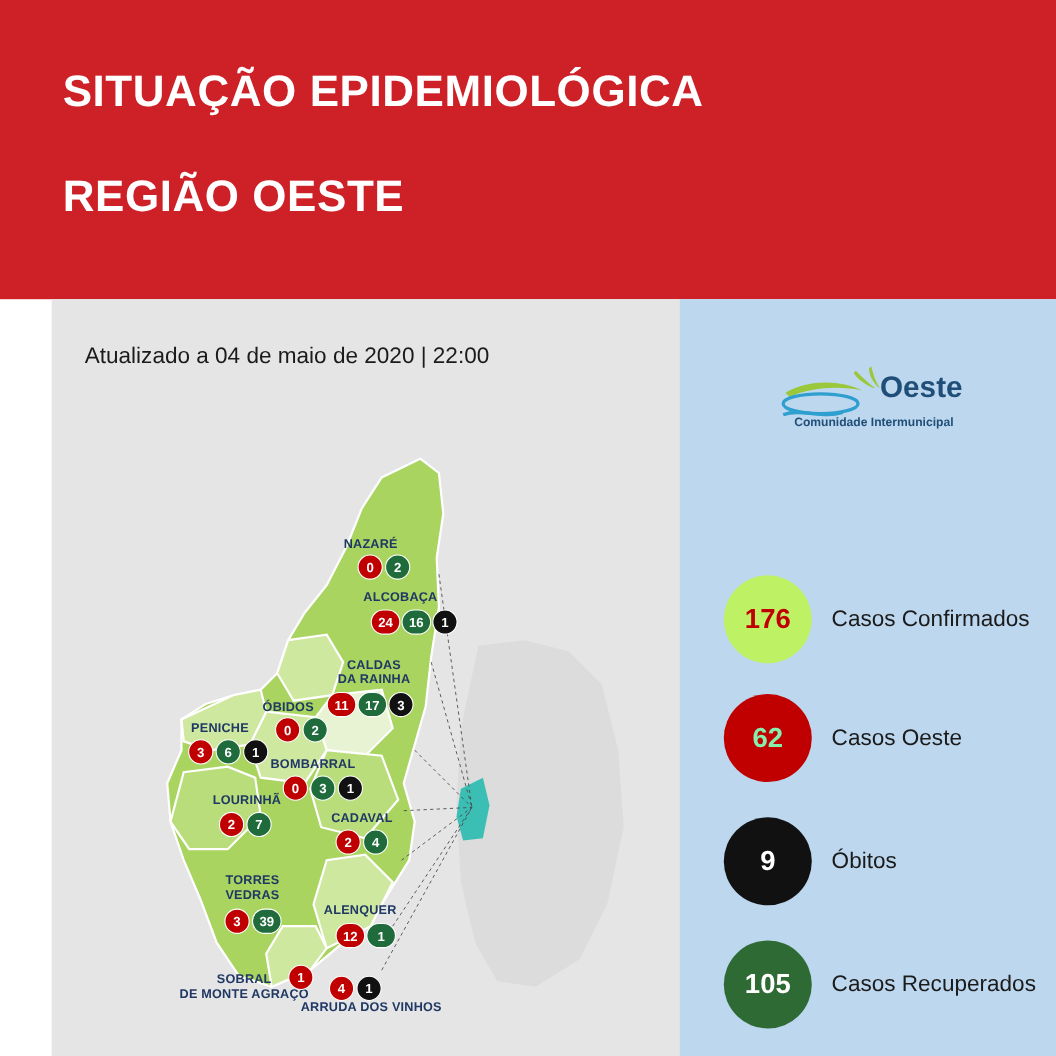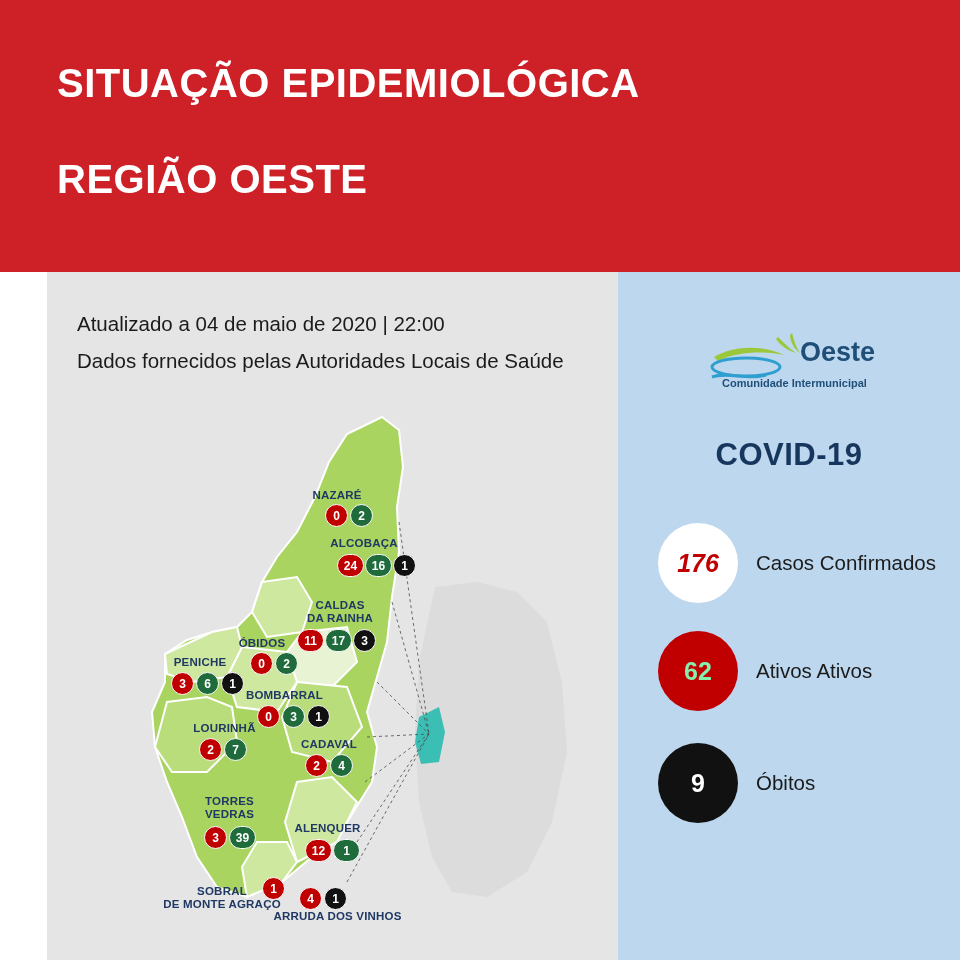--- a/index.html
+++ b/index.html
@@ -82,21 +82,20 @@
 </head>
 <body>
 
 <div class="header">
   <h1>SITUAÇÃO EPIDEMIOLÓGICA</h1>
   <h2>REGIÃO OESTE</h2>
 </div>
 
 <div class="left-panel">
   <div class="update-line">Atualizado a 04 de maio de 2020 | 22:00</div>
-  <div class="source-line">Dados fornecidos pelas Autoridades Locais de Saúde</div>
 
   <div class="map-wrap">
     <svg width="618" height="688" viewBox="0 0 618 688">
 
       <path d="M388 305 L430 300 L470 310 L500 340 L515 400 L520 470 L505 540 L480 590 L440 615 L405 610 L385 575 L372 520 L368 450 L372 380 Z" fill="#dcdcdc" stroke="none"></path>
 
       <path d="M372 435 L392 425 L398 450 L392 480 L374 482 L368 460 Z" fill="#3bbfb5" stroke="none"></path>
 
       <g>
         <path d="M335 135 L352 148 L356 185 L350 225 L352 270 L345 315 L340 360 L330 395 L320 430 L330 465 L325 500 L300 540 L265 575 L235 600 L200 615 L170 605 L150 575 L135 535 L120 500 L108 465 L105 430 L118 400 L118 372 L140 358 L165 350 L190 345 L205 330 L215 300 L230 275 L250 250 L268 215 L282 180 L300 152 Z" fill="#a8d45f" stroke="#ffffff" stroke-width="2"></path>
@@ -193,30 +192,33 @@
   <svg class="logo" viewBox="0 0 200 70">
     <path d="M10 30 C30 18, 60 18, 80 28 C62 24, 34 24, 14 34 Z" fill="#9bc83a"></path>
     <path d="M74 10 C80 16, 86 22, 92 26 C84 24, 76 18, 72 12 Z" fill="#9bc83a"></path>
     <path d="M88 6 C90 14, 92 20, 96 26 C90 22, 86 14, 86 8 Z" fill="#9bc83a"></path>
     <ellipse cx="42" cy="40" rx="34" ry="9" fill="none" stroke="#2f9fd0" stroke-width="3"></ellipse>
     <path d="M8 50 C24 44, 44 54, 62 48" fill="none" stroke="#2f9fd0" stroke-width="3"></path>
     <text x="96" y="34" font-family="Liberation Sans, sans-serif" font-size="27" font-weight="bold" fill="#1f4e79">Oeste</text>
     <text x="18" y="60" font-family="Liberation Sans, sans-serif" font-size="11" font-weight="bold" fill="#1f4e79">Comunidade Intermunicipal</text>
   </svg>
 
-  <div class="covid-title">COVID-19</div>
 
   <div class="stat" style="top:251px;">
-    <div class="bubble" style="background:#ffffff;color:#c00000;font-style:italic;">176</div>
+    <div class="bubble" style="background:#bef264;color:#c00000;">176</div>
     <div class="stat-label">Casos Confirmados</div>
   </div>
 
   <div class="stat" style="top:359px;">
     <div class="bubble" style="background:#c00000;color:#86efac;">62</div>
-    <div class="stat-label">Ativos Ativos</div>
+    <div class="stat-label">Casos Oeste</div>
   </div>
 
   <div class="stat" style="top:471px;">
     <div class="bubble" style="background:#111111;color:#ffffff;">9</div>
     <div class="stat-label">Óbitos</div>
   </div>
 
+  <div class="stat" style="top:583px;">
+    <div class="bubble" style="background:#2d6a34;color:#ffffff;">105</div>
+    <div class="stat-label">Casos Recuperados</div>
+  </div>
 </div>
 
 </body></html>

